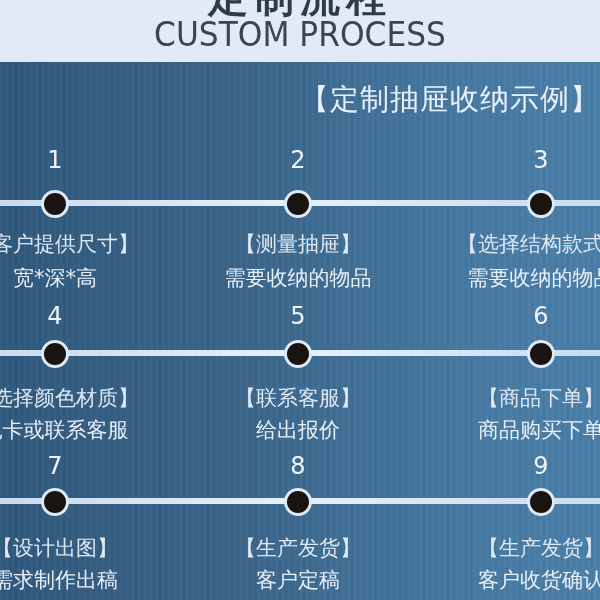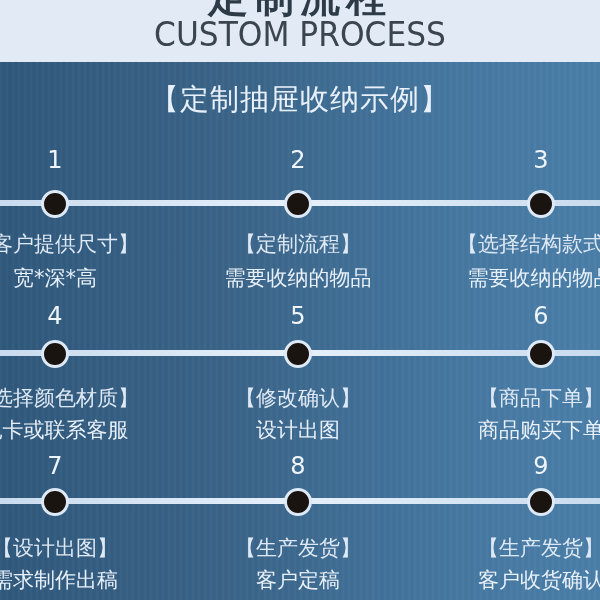--- a/index.html
+++ b/index.html
@@ -26,21 +26,21 @@
   }
   .panel {
     position: absolute; left: 0; top: 62px; width: 600px; height: 538px;
     background:
       repeating-linear-gradient(90deg, rgba(255,255,255,0.025) 0px, rgba(255,255,255,0.025) 2px, rgba(0,0,0,0.02) 3px, rgba(0,0,0,0.0) 6px),
       linear-gradient(90deg, #2f587c 0%, #3a6488 40%, #4577a0 75%, #4a7ea8 100%);
     overflow: hidden;
   }
   .subtitle {
     position: absolute; left: 0; width: 600px; top: 18px;
-    text-align: center; font-size: 29px; color: #e8f1fb; letter-spacing: 1px;
+    text-align: right; font-size: 29px; color: #e8f1fb; letter-spacing: 1px;
   }
   .row { position: absolute; left: 0; width: 600px; height: 150px; }
   .line {
     position: absolute; left: 0; width: 600px; height: 6px;
     background: linear-gradient(90deg, #c9dbee, #e6f0fa 50%, #c9dbee);
   }
   .step { position: absolute; width: 220px; margin-left: -110px; text-align: center; }
   .num { position: absolute; left: 0; width: 220px; text-align: center; font-size: 24px; color: #eef4fb; }
   .node {
     position: absolute; left: 96px; width: 22px; height: 22px; border-radius: 50%;
@@ -64,21 +64,21 @@
     <div class="line" style="top:56px"></div>
     <div class="step" style="left:55px">
       <div class="num" style="top:2px">1</div>
       <div class="node" style="top:46px"></div>
       <div class="step-title" style="top:86px">【客户提供尺寸】</div>
       <div class="step-desc" style="top:120px">宽*深*高</div>
     </div>
     <div class="step" style="left:298px">
       <div class="num" style="top:2px">2</div>
       <div class="node" style="top:46px"></div>
-      <div class="step-title" style="top:86px">【定制流程】</div>
+      <div class="step-title" style="top:86px">【测量抽屉】</div>
       <div class="step-desc" style="top:120px">需要收纳的物品</div>
     </div>
     <div class="step" style="left:541px">
       <div class="num" style="top:2px">3</div>
       <div class="node" style="top:46px"></div>
       <div class="step-title" style="top:86px">【选择结构款式】</div>
       <div class="step-desc" style="top:120px">需要收纳的物品</div>
     </div>
   </div>
 
@@ -86,22 +86,22 @@
     <div class="line" style="top:52px"></div>
     <div class="step" style="left:55px">
       <div class="num" style="top:4px">4</div>
       <div class="node" style="top:42px"></div>
       <div class="step-title" style="top:86px">【选择颜色材质】</div>
       <div class="step-desc" style="top:118px">色卡或联系客服</div>
     </div>
     <div class="step" style="left:298px">
       <div class="num" style="top:4px">5</div>
       <div class="node" style="top:42px"></div>
-      <div class="step-title" style="top:86px">【修改确认】</div>
-      <div class="step-desc" style="top:118px">设计出图</div>
+      <div class="step-title" style="top:86px">【联系客服】</div>
+      <div class="step-desc" style="top:118px">给出报价</div>
     </div>
     <div class="step" style="left:541px">
       <div class="num" style="top:4px">6</div>
       <div class="node" style="top:42px"></div>
       <div class="step-title" style="top:86px">【商品下单】</div>
       <div class="step-desc" style="top:118px">商品购买下单</div>
     </div>
   </div>
 
   <div class="row" style="top:386px">

